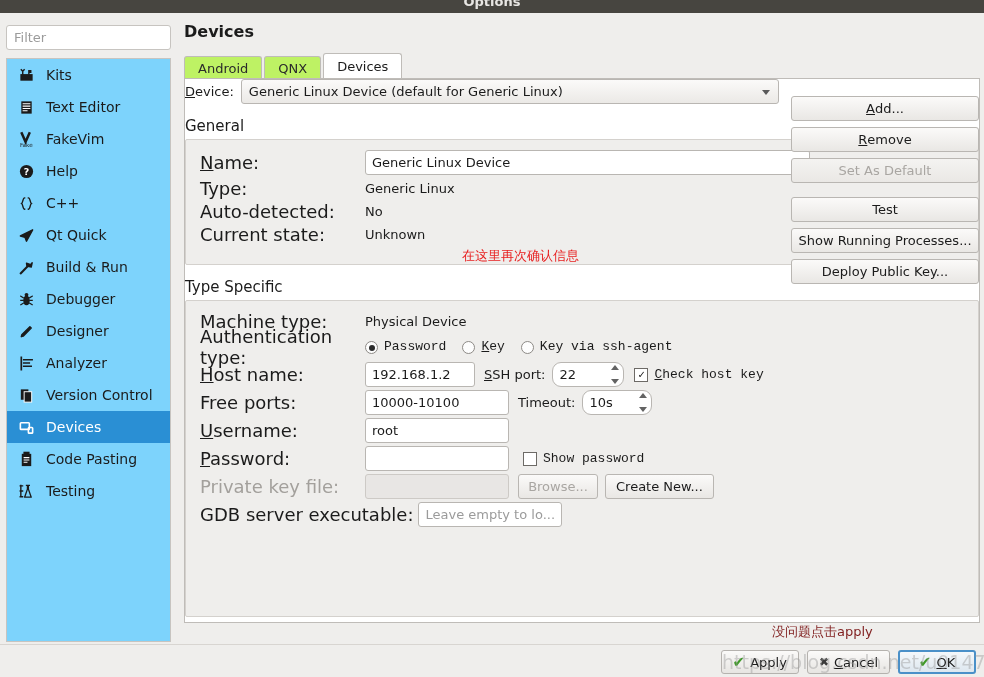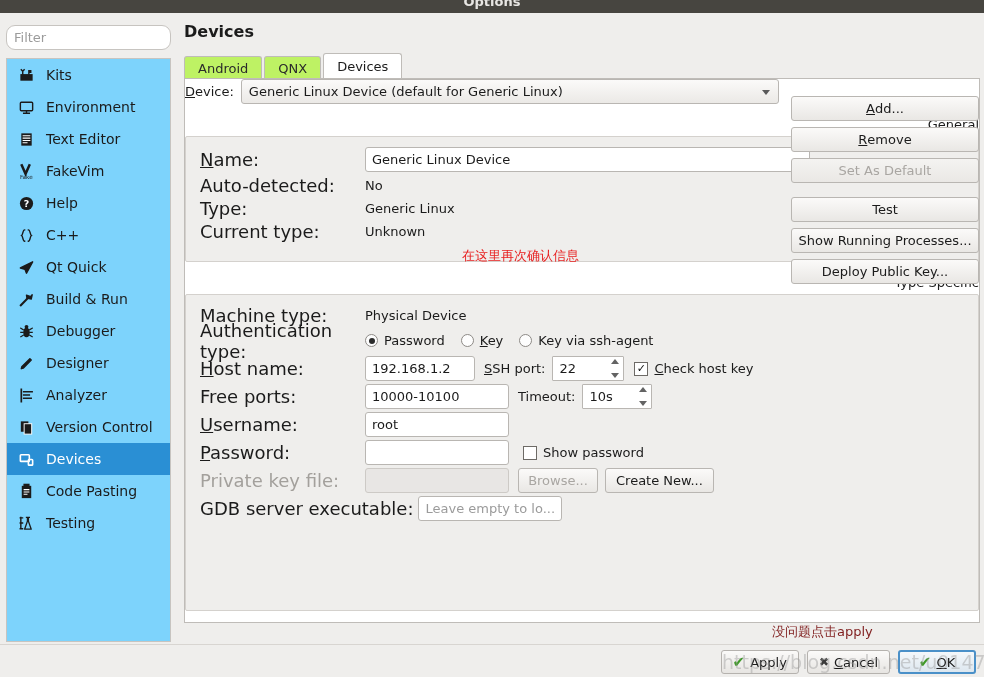--- a/index.html
+++ b/index.html
@@ -35,21 +35,21 @@
   }
 
   
   .sidebar {
     position: absolute; left: 6px; top: 25px; width: 165px; height: 618px;
   }
   .filter-input {
     display: block;
     width: 165px; height: 25px;
     border: 1px solid #c7c4c0;
-    border-radius: 9px;
+    border-radius: 3px;
     background: #ffffff;
     padding: 0 7px;
     font-family: inherit;
     font-size: 13px;
     color: #2b2b2b;
     outline: none;
   }
   .filter-input::placeholder { color: #9b9b9b; opacity: 1; }
   .catlist {
     margin-top: 8px;
@@ -141,22 +141,22 @@
     margin-top: -2px;
     width: 0; height: 0;
     border-left: 4px solid transparent;
     border-right: 4px solid transparent;
     border-top: 5px solid #5a5a5a;
   }
 
   
   .groupbox { position: relative; margin-top: 13px; }
   .group-title {
-    font-size: 13px; color: #1b1b1b;
-    margin-bottom: 4px; margin-left: 0; text-align: right;
+    font-size: 15px; color: #1b1b1b;
+    margin-bottom: 4px; margin-left: 0;
   }
   .group-body {
     border: 1px solid #d4d1cd;
     border-radius: 2px;
     background: #efeeec;
     padding: 10px 14px 12px 14px;
   }
 
   .frow { display: flex; align-items: center; height: 25px; margin-bottom: 3px; }
   .frow.tight { height: 21px; margin-bottom: 2px; }
@@ -174,42 +174,42 @@
     outline: none;
   }
   .tinput::placeholder { color: #9b9b9b; opacity: 1; }
   .tinput.disabled { background: #e8e6e4; border-color: #cdcac6; }
 
   .spin {
     position: relative;
     display: inline-flex; align-items: center;
     height: 25px;
     border: 1px solid #b9b6b2;
-    border-radius: 1px;
+    border-radius: 9px;
     background: #ffffff;
     padding: 0 18px 0 6px;
     font-size: 13px; color: #1b1b1b;
   }
   .spin-btns {
     position: absolute; right: 2px; top: 2px;
     width: 13px; height: 19px;
     display: flex; flex-direction: column; justify-content: space-between;
     align-items: center;
   }
   .spin-up, .spin-dn {
     width: 0; height: 0;
     border-left: 4px solid transparent;
     border-right: 4px solid transparent;
   }
   .spin-up { border-bottom: 5px solid #636363; }
   .spin-dn { border-top: 5px solid #636363; }
 
   .radio-wrap, .check-wrap {
-    display: inline-flex; align-items: center; gap: 6px;
-    font-size: 13px; color: #1b1b1b; cursor: default;
+    display: inline-flex; align-items: flex-end; gap: 6px;
+    font-size: 13px; color: #1b1b1b; cursor: default; font-family: Liberation Mono, monospace;
   }
   .radio {
     width: 13px; height: 13px; border-radius: 50%;
     border: 1px solid #8d8a86; background: #fdfdfd;
     display: inline-flex; align-items: center; justify-content: center;
     flex: none;
   }
   .radio.on::after {
     content: ""; width: 6px; height: 6px; border-radius: 50%;
     background: #2b2b2b;
@@ -315,29 +315,20 @@
             <svg viewBox="0 0 18 18" width="17" height="17" fill="none" stroke="currentColor" stroke-width="1.5" stroke-linecap="square">
               <rect x="2.5" y="7.5" width="13" height="7" fill="currentColor" stroke="none"></rect>
               <path d="M5 7.5V4.5M5 4.5L3.5 3M5 4.5L6.5 3M11.5 7.5V4M11.5 4h2M11.5 5.5h2"></path>
             </svg>
           </span>
           <span class="cat-label">Kits</span>
         </div>
         <div class="cat-item">
           <span class="cat-icon">
             <svg viewBox="0 0 18 18" width="17" height="17" fill="none" stroke="currentColor" stroke-width="1.5" stroke-linecap="square">
-              <rect x="2.5" y="3.5" width="13" height="9" rx="1"></rect>
-              <path d="M9 12.5v2M6 15h6"></path>
-            </svg>
-          </span>
-          <span class="cat-label">Environment</span>
-        </div>
-        <div class="cat-item">
-          <span class="cat-icon">
-            <svg viewBox="0 0 18 18" width="17" height="17" fill="none" stroke="currentColor" stroke-width="1.5" stroke-linecap="square">
               <rect x="3.5" y="2.5" width="11" height="13" fill="currentColor" stroke="none"></rect>
               <path d="M5.5 5h7M5.5 7.5h7M5.5 10h7M5.5 12.5h4" stroke="#fff" stroke-width="1.2"></path>
             </svg>
           </span>
           <span class="cat-label">Text Editor</span>
         </div>
         <div class="cat-item">
           <span class="cat-icon">
             <svg viewBox="0 0 18 18" width="17" height="17" fill="none" stroke="currentColor" stroke-width="1.5" stroke-linecap="square">
               <path d="M4 2.5l4 9 4-9" stroke-width="2.6" stroke="currentColor"></path>
@@ -467,29 +458,29 @@
       </div>
 
       <div class="groupbox">
         <div class="group-title">General</div>
         <div class="group-body" style="height:126px;">
           <div class="frow">
             <span class="fname"><span class="ul">N</span>ame:</span>
             <input class="tinput" style="width: 445px;" type="text" value="Generic Linux Device">
           </div>
           <div class="frow tight">
+            <span class="fname">Type:</span>
+            <span class="fvalue">Generic Linux</span>
+          </div>
+          <div class="frow tight">
             <span class="fname">Auto-detected:</span>
             <span class="fvalue">No</span>
           </div>
           <div class="frow tight">
-            <span class="fname">Type:</span>
-            <span class="fvalue">Generic Linux</span>
-          </div>
-          <div class="frow tight">
-            <span class="fname">Current type:</span>
+            <span class="fname">Current state:</span>
             <span class="fvalue">Unknown</span>
           </div>
         </div>
       </div>
 
       <div class="groupbox">
         <div class="group-title">Type Specific</div>
         <div class="group-body" style="height:317px;">
 
           <div class="frow tight">

